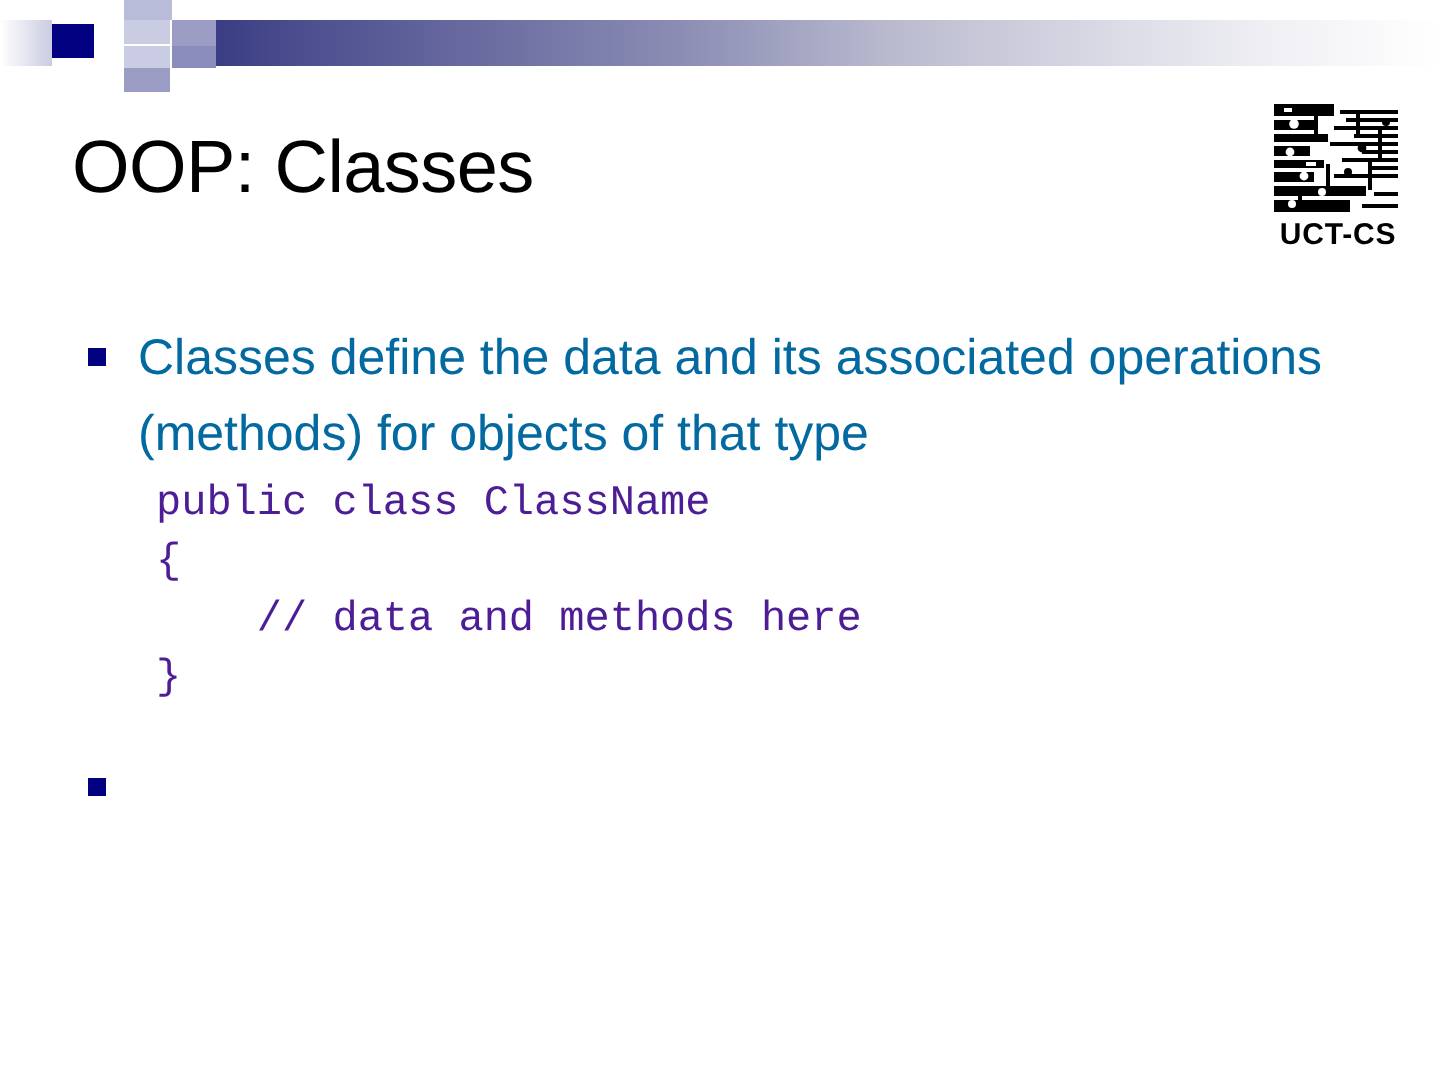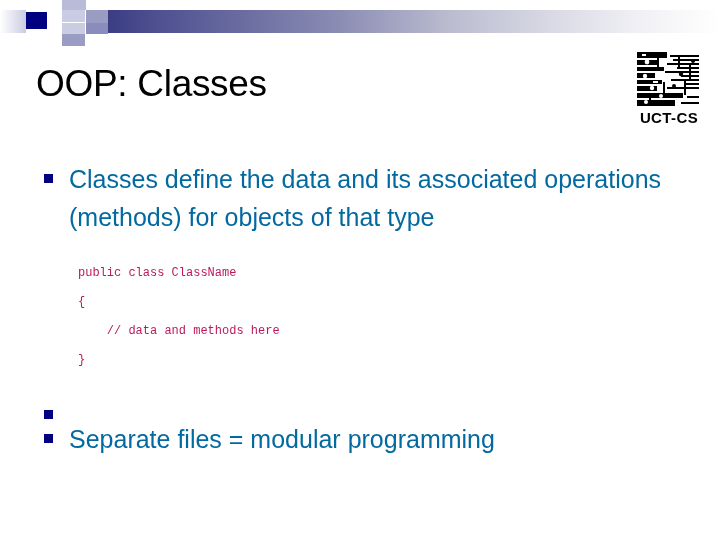--- a/index.html
+++ b/index.html
@@ -114,26 +114,26 @@
   .lvl1 .bullet-mark {
     margin-top: 14px;
   }
   .lvl1 .bullet-text {
     font-size: 25px;
     line-height: 38px;
     max-width: 610px;
   }
 
   .code-block {
-    margin-top: 23px;
+    margin-top: 2px;
     margin-left: 78px;
     font-family: "Liberation Mono", "DejaVu Sans Mono", monospace;
-    font-size: 12px;
+    font-size: 21px;
     line-height: 29px;
-    color: #be185d;
+    color: #4c1d95;
     white-space: pre;
   }
 
   .tail {
     margin-top: 22px;
   }
   .tail .bullet-row {
     margin-bottom: 2px;
   }
   .tail .bullet-mark {
@@ -228,21 +228,17 @@
 <span>{</span>
 <span>    // data and methods here</span>
 <span>}</span></div>
 
     <div class="tail">
 
       <div class="bullet-row">
         <span class="bullet-mark"></span>
       </div>
 
-      <div class="bullet-row">
-        <span class="bullet-mark"></span>
-        <span class="bullet-text">Separate files = modular programming</span>
-      </div>
 
     </div>
   </div>
 
 </div>
 
 </body></html>

